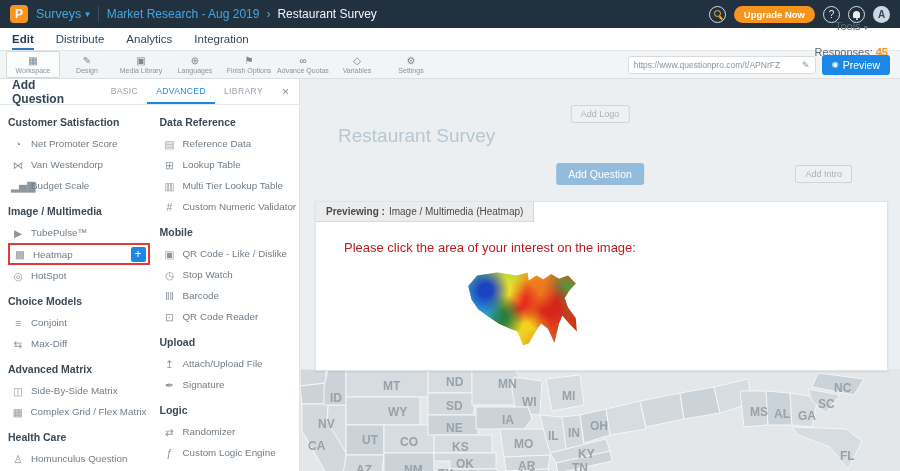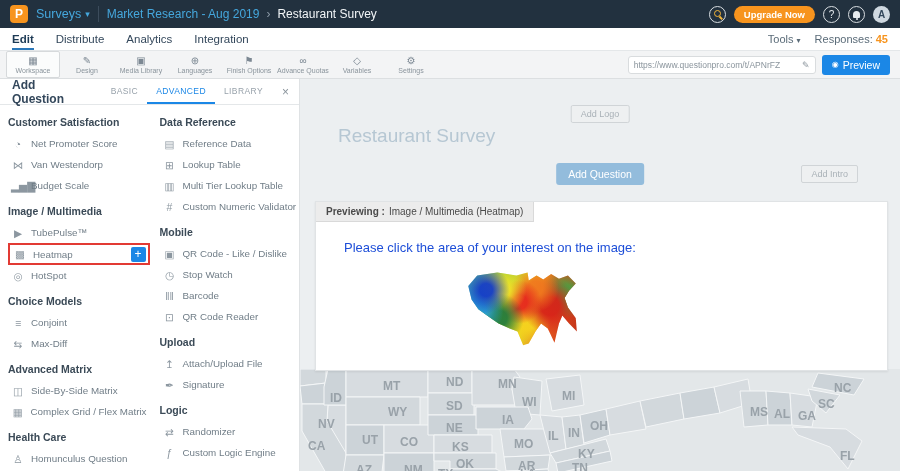--- a/index.html
+++ b/index.html
@@ -24,21 +24,21 @@
   .circle-btn { width:17px; height:17px; border:1px solid #d9dee2; border-radius:50%; color:#e8edf1; font-size:10px; display:flex; align-items:center; justify-content:center; cursor:pointer; position:relative; }
   .bell { width:7px; height:7px; background:#e8edf1; border-radius:50% 50% 1px 1px; position:relative; }
   .bell::after { content:""; position:absolute; left:2.5px; top:7.5px; width:2px; height:1.5px; background:#e8edf1; border-radius:50%; }
   .avatar { width:17px; height:17px; background:#cfd8e0; border-radius:50%; color:#33475b; font-size:10px; font-weight:bold; display:flex; align-items:center; justify-content:center; cursor:pointer; }
 
   
   .navbar { height:23px; background:#fff; border-bottom:1px solid #e4e7e9; display:flex; align-items:center; padding:0 12px; }
   #nav-tabs { display:flex; gap:22px; height:100%; align-items:stretch; }
   .nav-tab { font-size:11.5px; color:#33475b; display:flex; align-items:center; cursor:pointer; border-bottom:2px solid transparent; padding-top:2px; }
   .nav-tab.active { color:#1d3a55; font-weight:bold; border-bottom:2px solid #2a77b9; }
-  .nav-right { margin-left:auto; display:flex; align-items:center; gap:14px; }
+  .nav-right { margin-left:auto; display:flex; align-items:center; gap:14px;flex-direction:column; }
   .tools { font-size:11px; color:#5a6b78; cursor:pointer; }
   .tools .caret2 { font-size:8px; color:#5a6b78; }
   .resp { font-size:11px; color:#5a6b78; }
   .resp-count { color:#f7941e; font-weight:bold; }
 
   
   .toolbar { height:28px; background:#f3f4f5; border-bottom:1px solid #dcdfe1; display:flex; align-items:center; padding:0 6px; }
   #toolbar-items { display:flex; height:100%; align-items:stretch; }
   .tb-item { width:54px; display:flex; flex-direction:column; align-items:center; justify-content:center; gap:1px; cursor:pointer; border:1px solid transparent; }
   .tb-item.active { background:#fbfcfc; border:1px solid #d6d9db; border-radius:2px; }
@@ -75,26 +75,26 @@
   .survey { flex:1; position:relative; background:#eceff1; overflow:hidden; }
 
   .map { position:absolute; left:0; right:0; top:290px; bottom:0; background:#e3e7e9; overflow:hidden; }
   .map svg { position:absolute; left:0; top:0; }
   .st { position:absolute; font-size:12px; font-weight:bold; color:#99a2a9; }
 
   .add-logo, .add-intro { background:#eef0f1; border:1px solid #d0d4d7; border-radius:2px; color:#a9b1b7; font-size:9px; padding:3px 9px; cursor:pointer; font-family:inherit; }
   .add-logo { position:absolute; top:26px; left:50%; transform:translateX(-50%); }
   .survey-title { position:absolute; top:46px; left:38px; font-size:19px; font-weight:normal; color:#b6c7d3; }
   .add-q { position:absolute; top:84px; left:50%; transform:translateX(-50%); background:#93bcdc; border:none; border-radius:3px; color:#fff; font-size:10.5px; padding:5px 12px; cursor:pointer; font-family:inherit; }
-  .add-intro { position:absolute; top:86px; right:42px;text-align:center; }
+  .add-intro { position:absolute; top:86px; right:48px;text-align:center; }
 
   .card { position:absolute; top:122px; left:15px; right:12px; height:170px; background:#fff; border:1px solid #e0e3e5; box-shadow:0 1px 2px rgba(0,0,0,.08); }
   .card-tab { position:absolute; top:0; left:0; background:#ececec; border:1px solid #d9d9d9; border-top:none; border-left:none; padding:4px 10px; font-size:10px; color:#4a4a4a; display:inline-flex; gap:4px; }
   .card-tab b { font-weight:bold;text-align:right; }
-  .question { position:absolute; top:38px; left:28px; font-size:13px; color:#1d4ed8; }
+  .question { position:absolute; top:38px; left:28px; font-size:13px; color:#b91c1c; }
 
   .heatmap { position:absolute; top:64px; left:150px; width:112px; height:80px; cursor:pointer;
     background:
       radial-gradient(circle at 18% 30%, rgba(20,60,200,.95) 0 6%, rgba(20,60,200,0) 22%),
       radial-gradient(circle at 10% 55%, rgba(40,160,220,.9) 0 8%, rgba(40,160,220,0) 24%),
       radial-gradient(circle at 30% 65%, rgba(30,120,60,.9) 0 8%, rgba(30,120,60,0) 26%),
       radial-gradient(circle at 32% 30%, rgba(240,230,40,.95) 0 8%, rgba(240,230,40,0) 26%),
       radial-gradient(circle at 48% 45%, rgba(230,40,30,.95) 0 10%, rgba(230,40,30,0) 30%),
       radial-gradient(circle at 62% 28%, rgba(240,120,30,.95) 0 8%, rgba(240,120,30,0) 26%),
       radial-gradient(circle at 75% 50%, rgba(215,35,25,.95) 0 10%, rgba(215,35,25,0) 30%),

